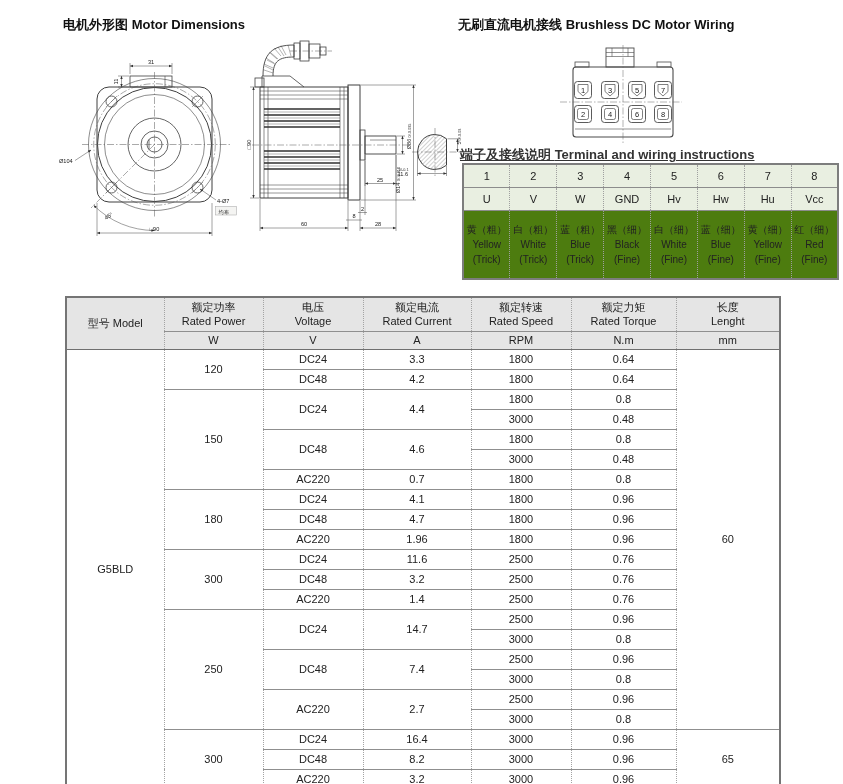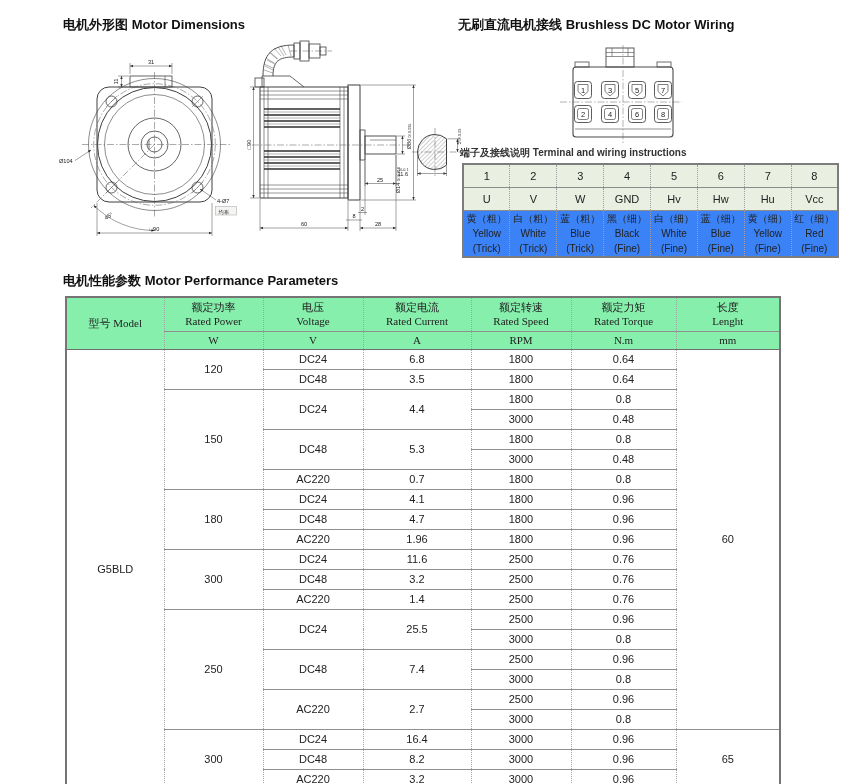--- a/index.html
+++ b/index.html
@@ -1,35 +1,35 @@
 <!DOCTYPE html>
 <html><head>
 <meta charset="utf-8">
 <style>
   html,body{margin:0;padding:0;background:#fff;}
   .page{position:relative;width:843px;height:784px;background:#ffffff;overflow:hidden;
         font-family:"Liberation Sans","DejaVu Sans",sans-serif;color:#222;}
   .abs{position:absolute;}
   .sec-title{font-size:13px;font-weight:bold;color:#111;white-space:nowrap;}
-  .note{font-size:10px;font-weight:bold;color:#333;white-space:nowrap;}
+  .note{font-size:13px;font-weight:bold;color:#333;white-space:nowrap;text-decoration:underline;}
 
   
   table.tterm{border-collapse:collapse;table-layout:fixed;width:377px;border:2px solid #7d7d7d;}
   table.tterm td{border-top:1px solid #8c8c8c;border-left:1px dotted #9f9f9f;
                  text-align:center;vertical-align:middle;padding:0;font-size:11px;color:#222;}
   table.tterm tr.green td{background:#e9efe1;height:22px;}
-  table.tterm tr.wires td{background:#3b82f6;padding:0 0;margin-left:37px;}
+  table.tterm tr.wires td{background:#4d7c0f;padding:11px 0;margin-left:37px;}
   table.tterm tr.wires div{font-size:10px;line-height:1.5;color:#222;}
 
   
   table.tperf{border-collapse:collapse;table-layout:fixed;width:714px;height:488px;
               border:2px solid #757575;font-size:11px;}
   table.tperf th, table.tperf td{border-top:1px solid #8f8f8f;border-left:1px dotted #a3a3a3;
               text-align:center;vertical-align:middle;padding:0;font-weight:normal;color:#222;}
-  table.tperf thead th{background:#86efac;font-family:Liberation Serif, serif;}
+  table.tperf thead th{background:#e5e5e5;}
   table.tperf thead tr.labels{height:34px;}
   table.tperf thead tr.units{height:18px;}
   table.tperf thead .h2{line-height:1.3;}
   table.tperf tbody tr td{height:19px;}
   table.tperf tbody tr.first td{border-top:1.5px solid #6f6f6f;}
 
   
   svg text{font-family:"Liberation Sans","DejaVu Sans",sans-serif;fill:#1a1a1a;}
   .dt{font-size:5.6px;}
   .dtol{font-size:3.8px;fill:#333;}
@@ -361,24 +361,20 @@
           </td>
           <td>
             <div>红（细）</div>
             <div>Red</div>
             <div>(Fine)</div>
           </td>
         </tr>
       </tbody>
   </table>
 
-  <div class="abs sec-title" style="left:63px;top:272px;">
-    <span>电机性能参数</span>
-    <span>Motor Performance Parameters</span>
-  </div>
 
   <table class="tperf abs" style="left:65px;top:296px;">
     <colgroup>
       <col style="width:98px">
         <col style="width:99px">
         <col style="width:100px">
       <col style="width:108px">
         <col style="width:100px">
         <col style="width:105px">
         <col style="width:104px">
@@ -421,45 +417,45 @@
         <th>RPM</th>
         <th>N.m</th>
         <th>mm</th>
       </tr>
     </thead>
     <tbody>
         <tr class="first">
           <td rowspan="22">G5BLD</td>
           <td rowspan="2">120</td>
           <td>DC24</td>
-          <td>6.8</td>
+          <td>3.3</td>
           <td>1800</td>
           <td>0.64</td>
           <td rowspan="19">60</td>
         </tr>
         <tr>
           <td>DC48</td>
-          <td>3.5</td>
+          <td>4.2</td>
           <td>1800</td>
           <td>0.64</td>
         </tr>
         <tr>
           <td rowspan="5">150</td>
           <td rowspan="2">DC24</td>
           <td rowspan="2">4.4</td>
           <td>1800</td>
           <td>0.8</td>
         </tr>
         <tr>
           <td>3000</td>
           <td>0.48</td>
         </tr>
         <tr>
           <td rowspan="2">DC48</td>
-          <td rowspan="2">5.3</td>
+          <td rowspan="2">4.6</td>
           <td>1800</td>
           <td>0.8</td>
         </tr>
         <tr>
           <td>3000</td>
           <td>0.48</td>
         </tr>
         <tr>
           <td>AC220</td>
           <td>0.7</td>
@@ -500,21 +496,21 @@
         </tr>
         <tr>
           <td>AC220</td>
           <td>1.4</td>
           <td>2500</td>
           <td>0.76</td>
         </tr>
         <tr>
           <td rowspan="6">250</td>
           <td rowspan="2">DC24</td>
-          <td rowspan="2">25.5</td>
+          <td rowspan="2">14.7</td>
           <td>2500</td>
           <td>0.96</td>
         </tr>
         <tr>
           <td>3000</td>
           <td>0.8</td>
         </tr>
         <tr>
           <td rowspan="2">DC48</td>
           <td rowspan="2">7.4</td>

